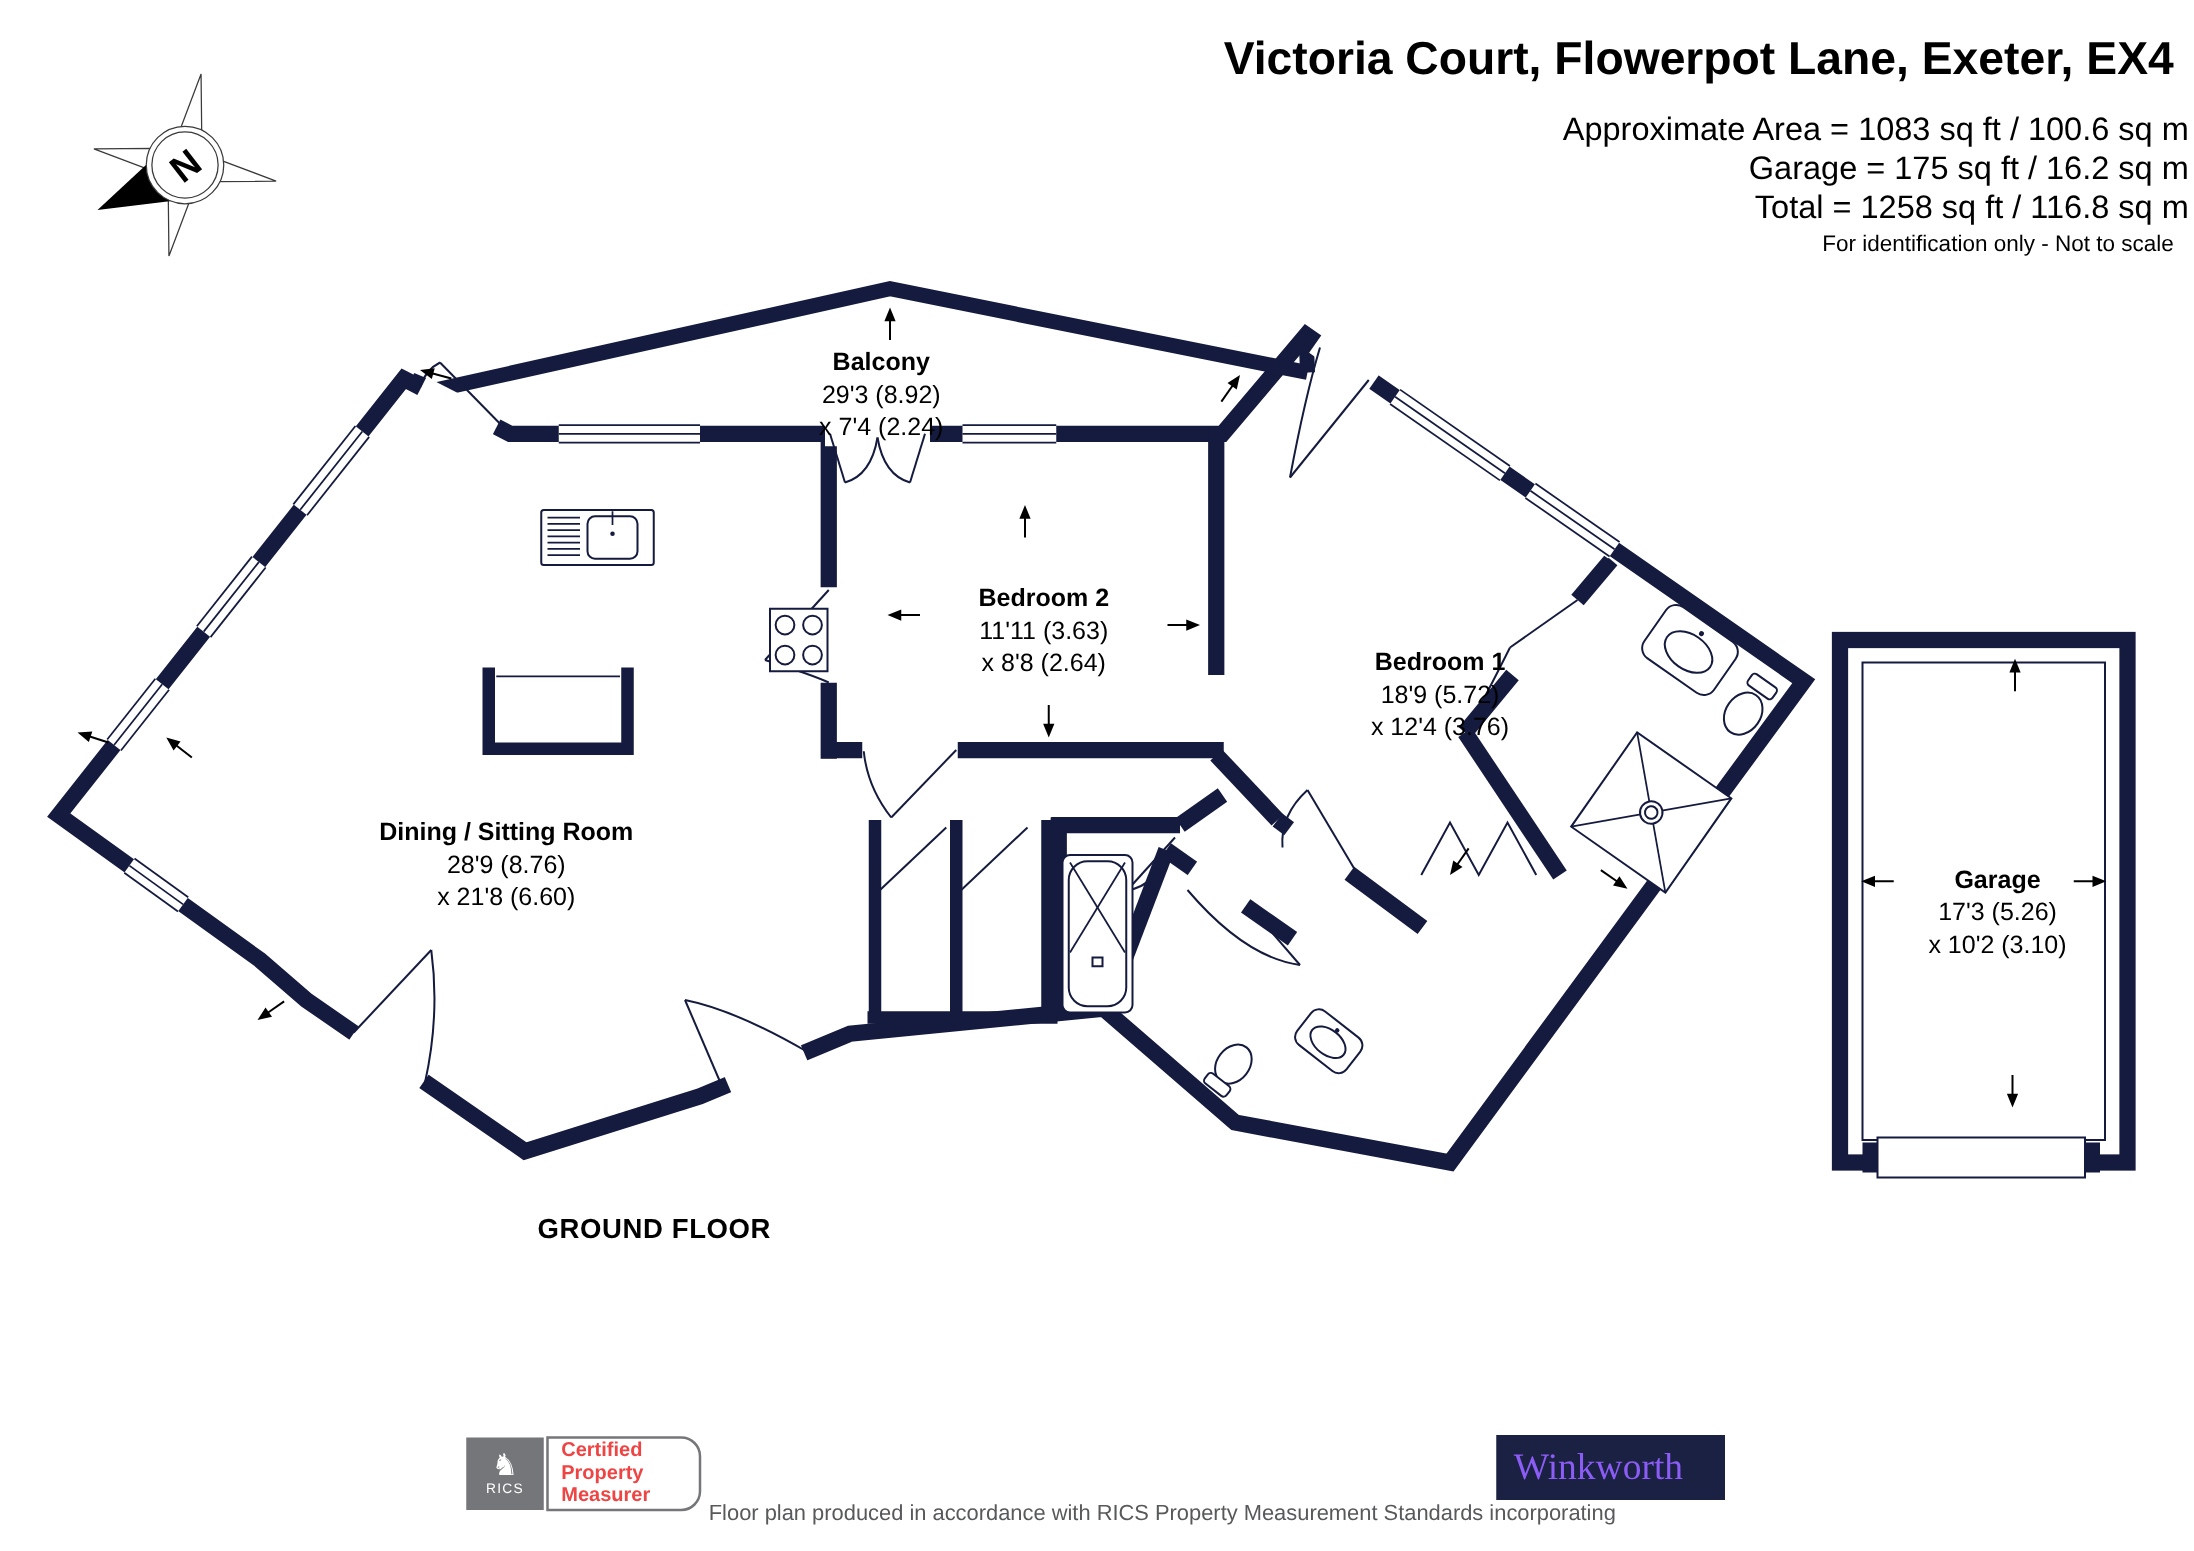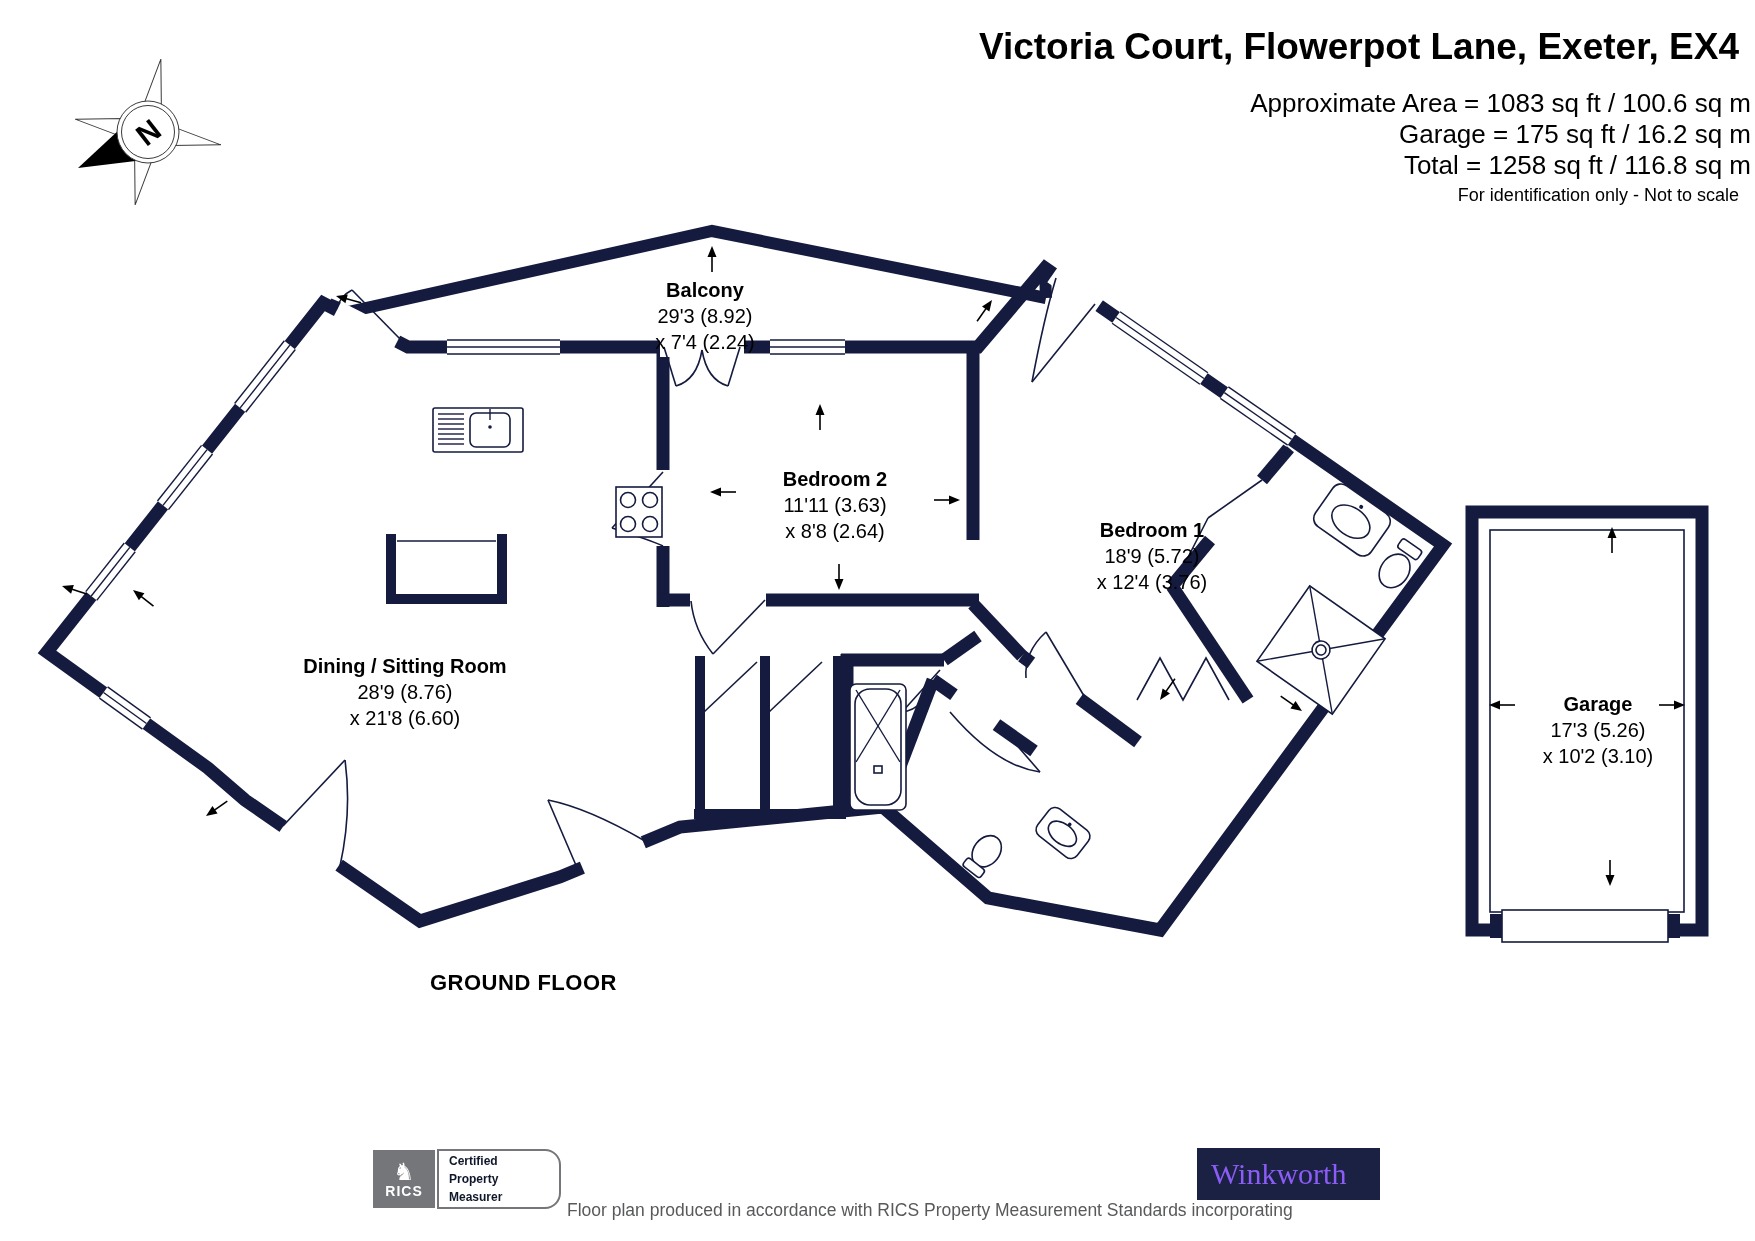--- a/index.html
+++ b/index.html
@@ -22,25 +22,25 @@
   .thin{stroke:#151B3E;stroke-width:1.6;fill:none;}
   .fixw{stroke:#151B3E;stroke-width:1.6;fill:#fff;}
   .gap{fill:#fff;stroke:none;}
   .wl{stroke:#151B3E;stroke-width:1.4;}
   .al{stroke:#000;stroke-width:1.6;}
   .cmp{stroke:#3a3a3a;stroke-width:1;fill:#fff;}
   
   .rics-box{position:absolute;left:373px;top:1150px;width:62px;height:58px;background:#75767A;
             display:flex;flex-direction:column;align-items:center;justify-content:center;}
   .rics-glyph{font-family:"DejaVu Sans", sans-serif;font-size:24px;color:#fff;line-height:24px;}
-  .rics-word{color:#fff;font-size:14px;font-weight:bold;letter-spacing:1px;line-height:14px;}
+  .rics-word{color:#fff;font-size:11px;font-weight:normal;letter-spacing:1px;line-height:14px;}
   .cert-box{position:absolute;left:437px;top:1149px;width:110px;height:56px;background:#fff;
             border:2.5px solid #75767A;border-radius:0 16px 16px 0;display:flex;flex-direction:column;
             justify-content:center;padding-left:10px;}
-  .cert-box div{font-size:12px;font-weight:bold;color:#0f172a;line-height:18px;}
+  .cert-box div{font-size:16px;font-weight:bold;color:#ef4444;line-height:18px;}
   .disclaimer{position:absolute;left:567px;top:1150px;font-size:17.5px;color:#58595B;
               line-height:24px;white-space:pre-wrap;}
   .wink-box{position:absolute;left:1197px;top:1148px;width:183px;height:52px;background:#1B2142;
             color:#8b5cf6;font-family:"Liberation Serif", serif;font-size:30px;
             display:flex;align-items:center;padding-left:14px;box-sizing:border-box;}
   .compass{position:absolute;left:68px;top:52px;}
   .cmp-n{font-size:30px;font-weight:bold;font-family:"Liberation Sans",sans-serif;}
 </style>
 </head>
 <body>

